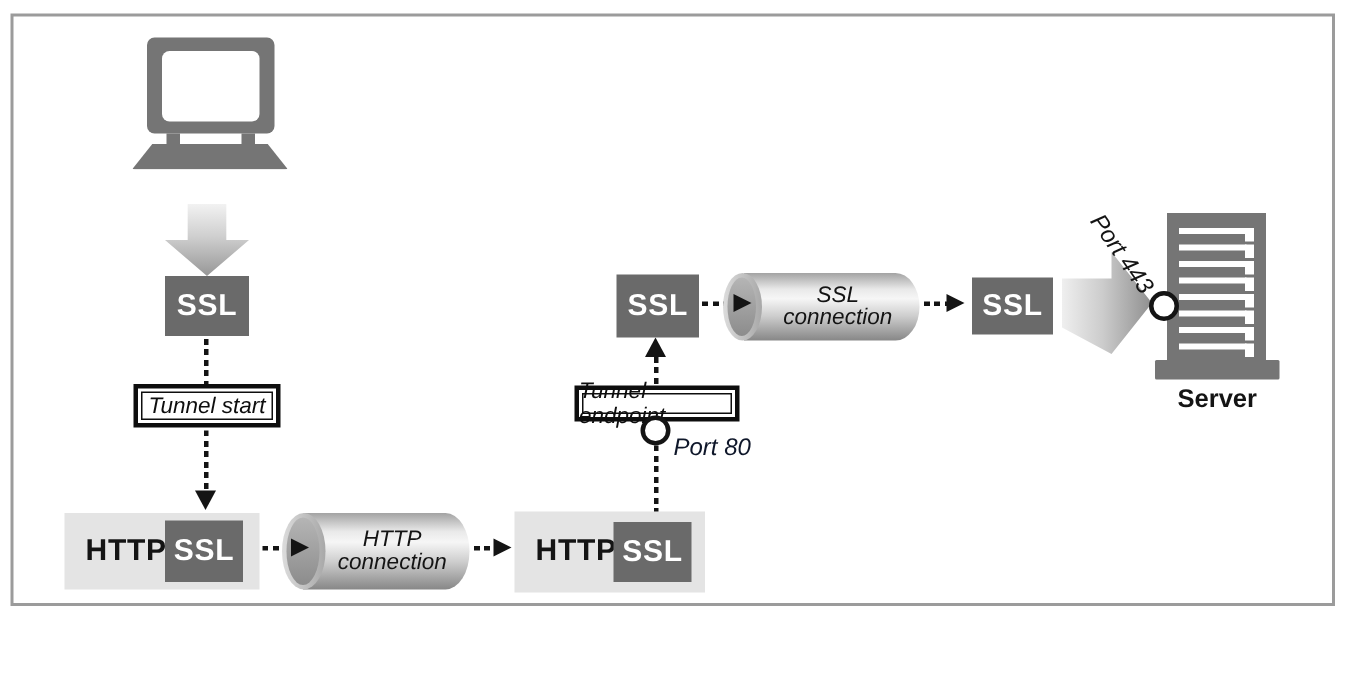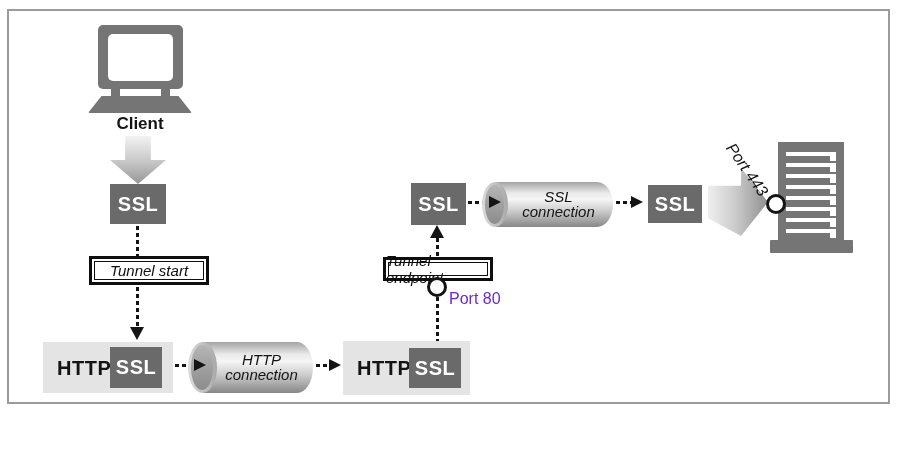--- a/index.html
+++ b/index.html
@@ -70,48 +70,47 @@
   
   .tower    { left:8px; top:0; width:66px; height:100px; }
   .slots    { position:absolute; left:16px; top:10px; width:50px; display:flex; flex-direction:column; }
   .slot     { position:relative; height:11px; width:50px; }
   .slot .bar{ position:absolute; left:0; top:0; width:45px; height:4px; background:#fff; }
   .slot .tab{ position:absolute; right:0; top:0; width:6px; height:9px; background:#fff; }
   .pedestal { left:0; top:98px; width:83px; height:13px; border-radius:1px; }
 
   .port443 { left:737px; top:140px; transform:rotate(55deg); transform-origin:0 0;
              font-style:italic; font-size:16px; color:#141414; white-space:nowrap; z-index:5; }
-  .port80  { left:449px; top:290px; font-size:16px; color:#6d28d9; white-space:nowrap; }
+  .port80  { left:449px; top:290px; font-style:italic; font-size:16px; color:#0f172a; white-space:nowrap; }
 
   .caption { left:8px; top:414px; width:880px; font-family:"Liberation Serif", serif;
              font-style:italic; font-size:21px; color:#1a1a1a; } .z3 { z-index:3; } .z4 { z-index:4; }
 </style>
 </head>
 <body>
 
 <div id="page">
 
   <div class="abs frame"></div>
 
   <div class="abs" style="left:88px; top:25px; width:104px; height:89px;">
     <div class="abs gray monitor"></div>
     <div class="abs screen"></div>
     <div class="abs gray leg-l"></div>
     <div class="abs gray leg-r"></div>
     <div class="abs gray cli-base"></div>
   </div>
-  <div class="abs icon-label" style="left:88px; top:114px; width:104px;">Client</div>
 
   <div class="abs big-arrow-down" style="left:110px; top:136px; width:56px; height:48px;"></div>
 
   <div class="abs dark-box" style="left:110px; top:184px; width:56px; height:40px;">SSL</div>
 
   <div class="abs dash-v" style="left:136px; top:226px; height:30px;"></div>
 
-  <div class="abs tunnel-box" style="left:89px; top:256px; width:120px; height:29px;">Tunnel start</div>
+  <div class="abs tunnel-box" style="left:89px; top:256px; width:98px; height:29px;">Tunnel start</div>
 
   <div class="abs dash-v" style="left:136px; top:287px; height:40px;"></div>
   <div class="abs head-down" style="left:130px; top:327px;"></div>
 
   <div class="abs light-box" style="left:43px; top:342px; width:130px; height:51px;">
     <span class="http-label">HTTP</span>
     <div class="dark-box abs" style="left:67px; top:5px; width:52px; height:41px;">SSL</div>
   </div>
 
   <div class="abs dash-h" style="left:175px; top:364px; width:21px;"></div>
@@ -200,15 +199,16 @@
           <div class="bar"></div>
           <div class="tab"></div>
         </div>
       <div class="slot">
           <div class="bar"></div>
           <div class="tab"></div>
         </div>
     </div>
     <div class="abs gray pedestal"></div>
   </div>
+  <div class="abs icon-label" style="left:770px; top:256px; width:83px;">Server</div>
 
 
 </div>
 
 </body></html>

